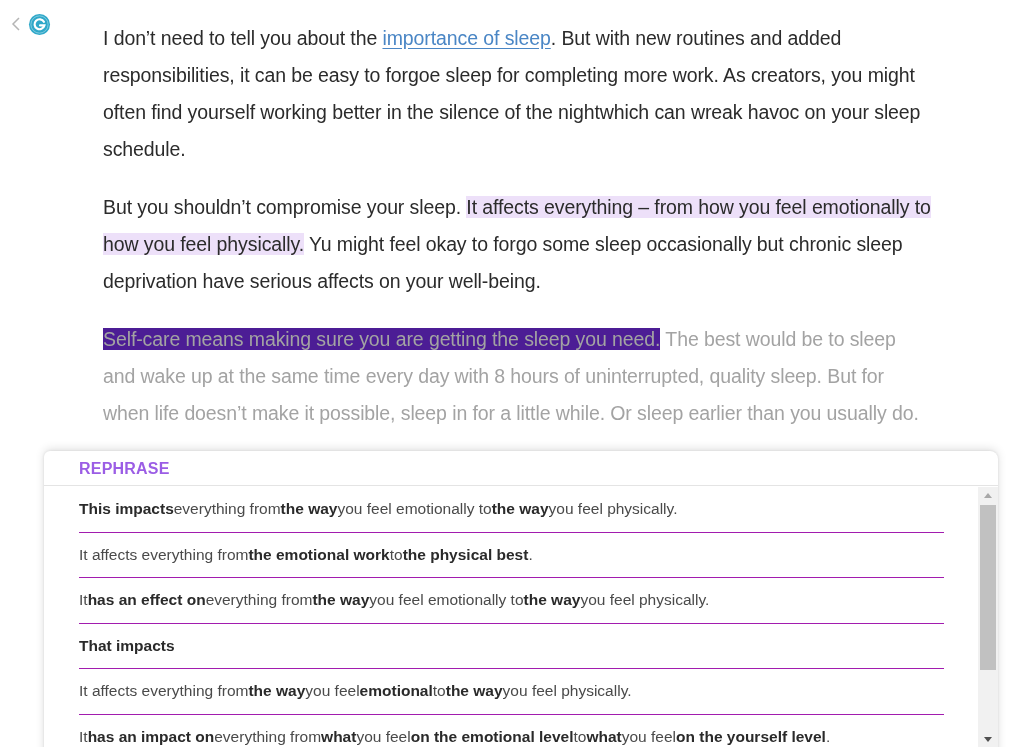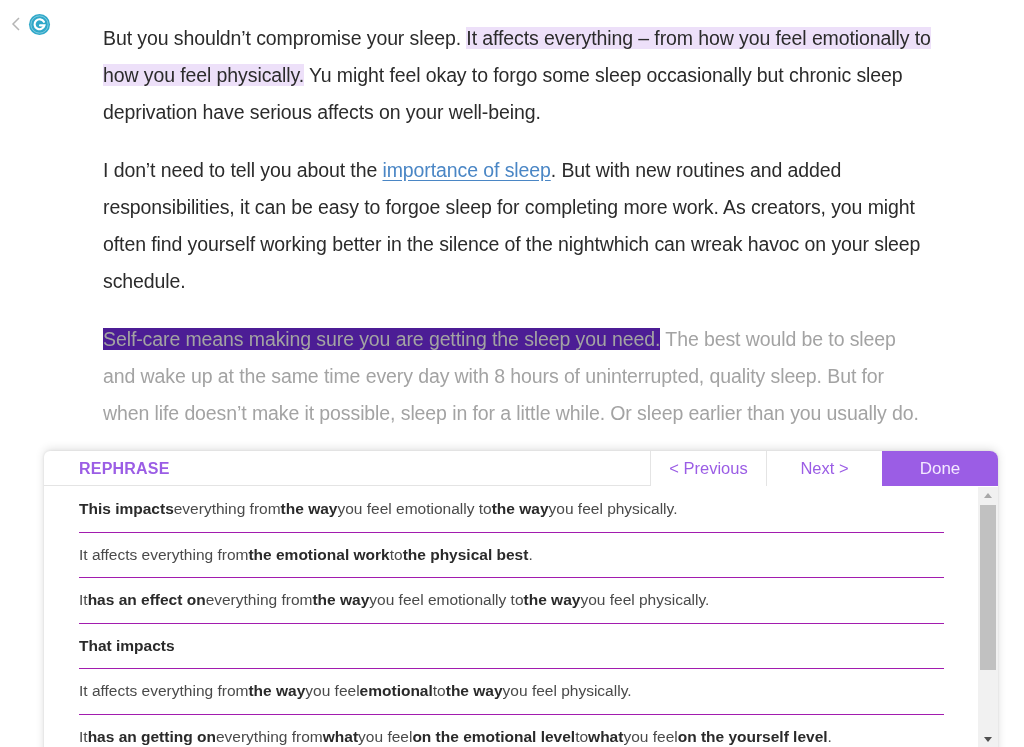--- a/index.html
+++ b/index.html
@@ -102,38 +102,33 @@
   <div class="g-logo">
     <svg width="23" height="23" viewBox="0 0 24 24">
       <circle cx="12" cy="12" r="11" fill="#2fa8c9"></circle>
       <circle cx="12" cy="12" r="9" fill="none" stroke="#ffffff" stroke-width="0.8" opacity="0.5"></circle>
       <path d="M16.6 9.2 A5.2 5.2 0 1 0 17.1 13 L12.6 13" fill="none" stroke="#ffffff" stroke-width="2.3" stroke-linecap="round"></path>
     </svg>
   </div>
 
   <div class="article">
     <p>
-      <span>But you shouldn’t compromise your sleep. </span><span class="hl">It affects everything – from how you feel emotionally to how you feel physically.</span><span> Yu might feel okay to forgo some sleep occasionally but chronic sleep deprivation have serious affects on your well-being.</span>
+      <span>I don’t need to tell you about the </span><a>importance of sleep</a><span>. But with new routines and added responsibilities, it can be easy to forgoe sleep for completing more work. As creators, you might often find yourself working better in the silence of the nightwhich can wreak havoc on your sleep schedule.</span>
     </p>
     <p>
-      <span>I don’t need to tell you about the </span><a>importance of sleep</a><span>. But with new routines and added responsibilities, it can be easy to forgoe sleep for completing more work. As creators, you might often find yourself working better in the silence of the nightwhich can wreak havoc on your sleep schedule.</span>
+      <span>But you shouldn’t compromise your sleep. </span><span class="hl">It affects everything – from how you feel emotionally to how you feel physically.</span><span> Yu might feel okay to forgo some sleep occasionally but chronic sleep deprivation have serious affects on your well-being.</span>
     </p>
     <p class="faded">
       <span class="hl">Self-care means making sure you are getting the sleep you need.</span><span> The best would be to sleep and wake up at the same time every day with 8 hours of uninterrupted, quality sleep. But for when life doesn’t make it possible, sleep in for a little while. Or sleep earlier than you usually do.</span>
     </p>
   </div>
 
   <div class="card">
     <div class="card-header">
       <span class="card-title">REPHRASE</span>
-      <div class="nav">
-        <div class="nav-btn nav-prev">&lt; Previous</div>
-        <div class="nav-btn nav-next">Next &gt;</div>
-        <div class="nav-btn nav-done">Done</div>
-      </div>
     </div>
 
     <div class="suggestions" id="suggestions">
       <div class="sugg">
           <b>This impacts</b>
           <span> everything from </span>
           <b>the way</b>
           <span> you feel emotionally to </span>
           <b>the way</b>
           <span> you feel physically.</span>
@@ -161,21 +156,21 @@
           <span>It affects everything from </span>
           <b>the way</b>
           <span> you feel </span>
           <b>emotional</b>
           <span> to </span>
           <b>the way</b>
           <span> you feel physically.</span>
         </div>
       <div class="sugg">
           <span>It </span>
-          <b>has an getting on</b>
+          <b>has an impact on</b>
           <span> everything from </span>
           <b>what</b>
           <span> you feel </span>
           <b>on the emotional level</b>
           <span> to </span>
           <b>what</b>
           <span> you feel </span>
           <b>on the yourself level</b>
           <span>.</span>
         </div>

